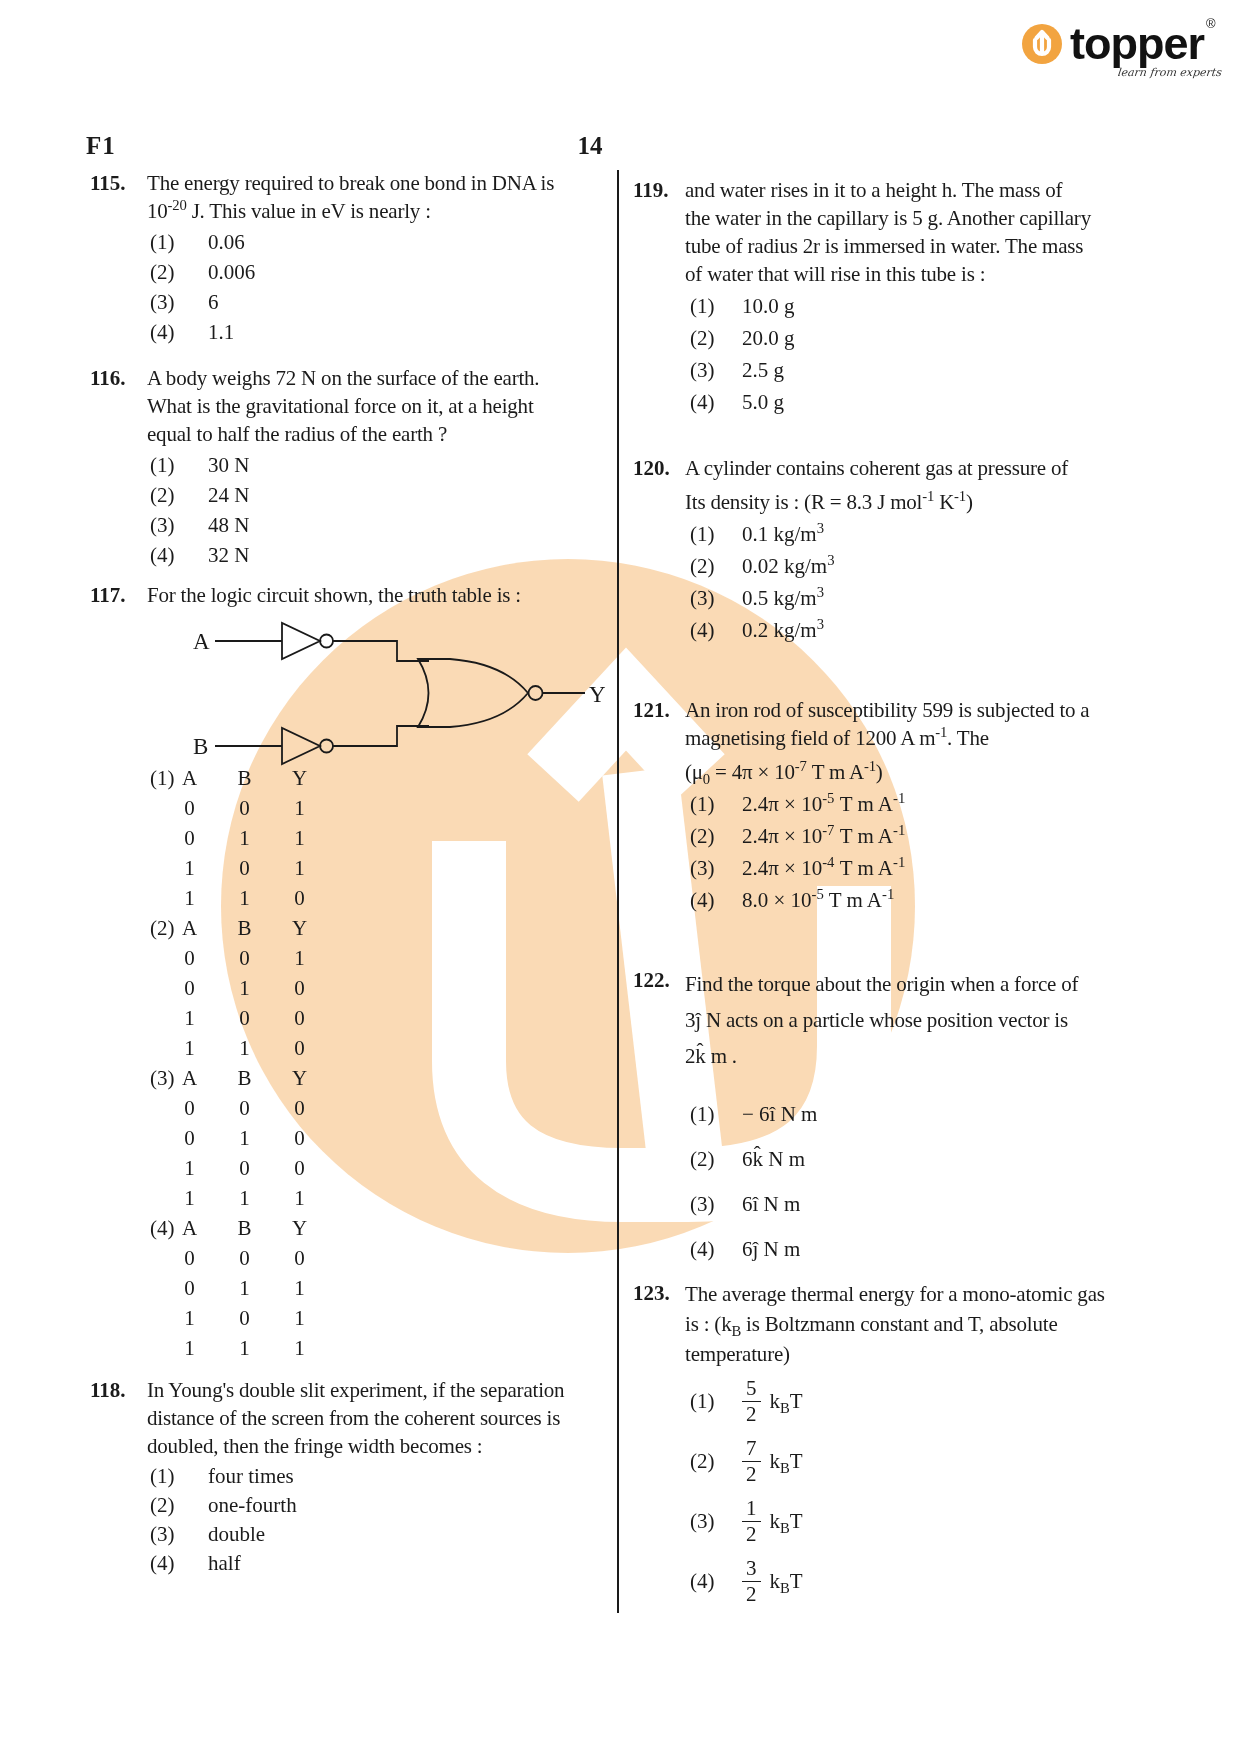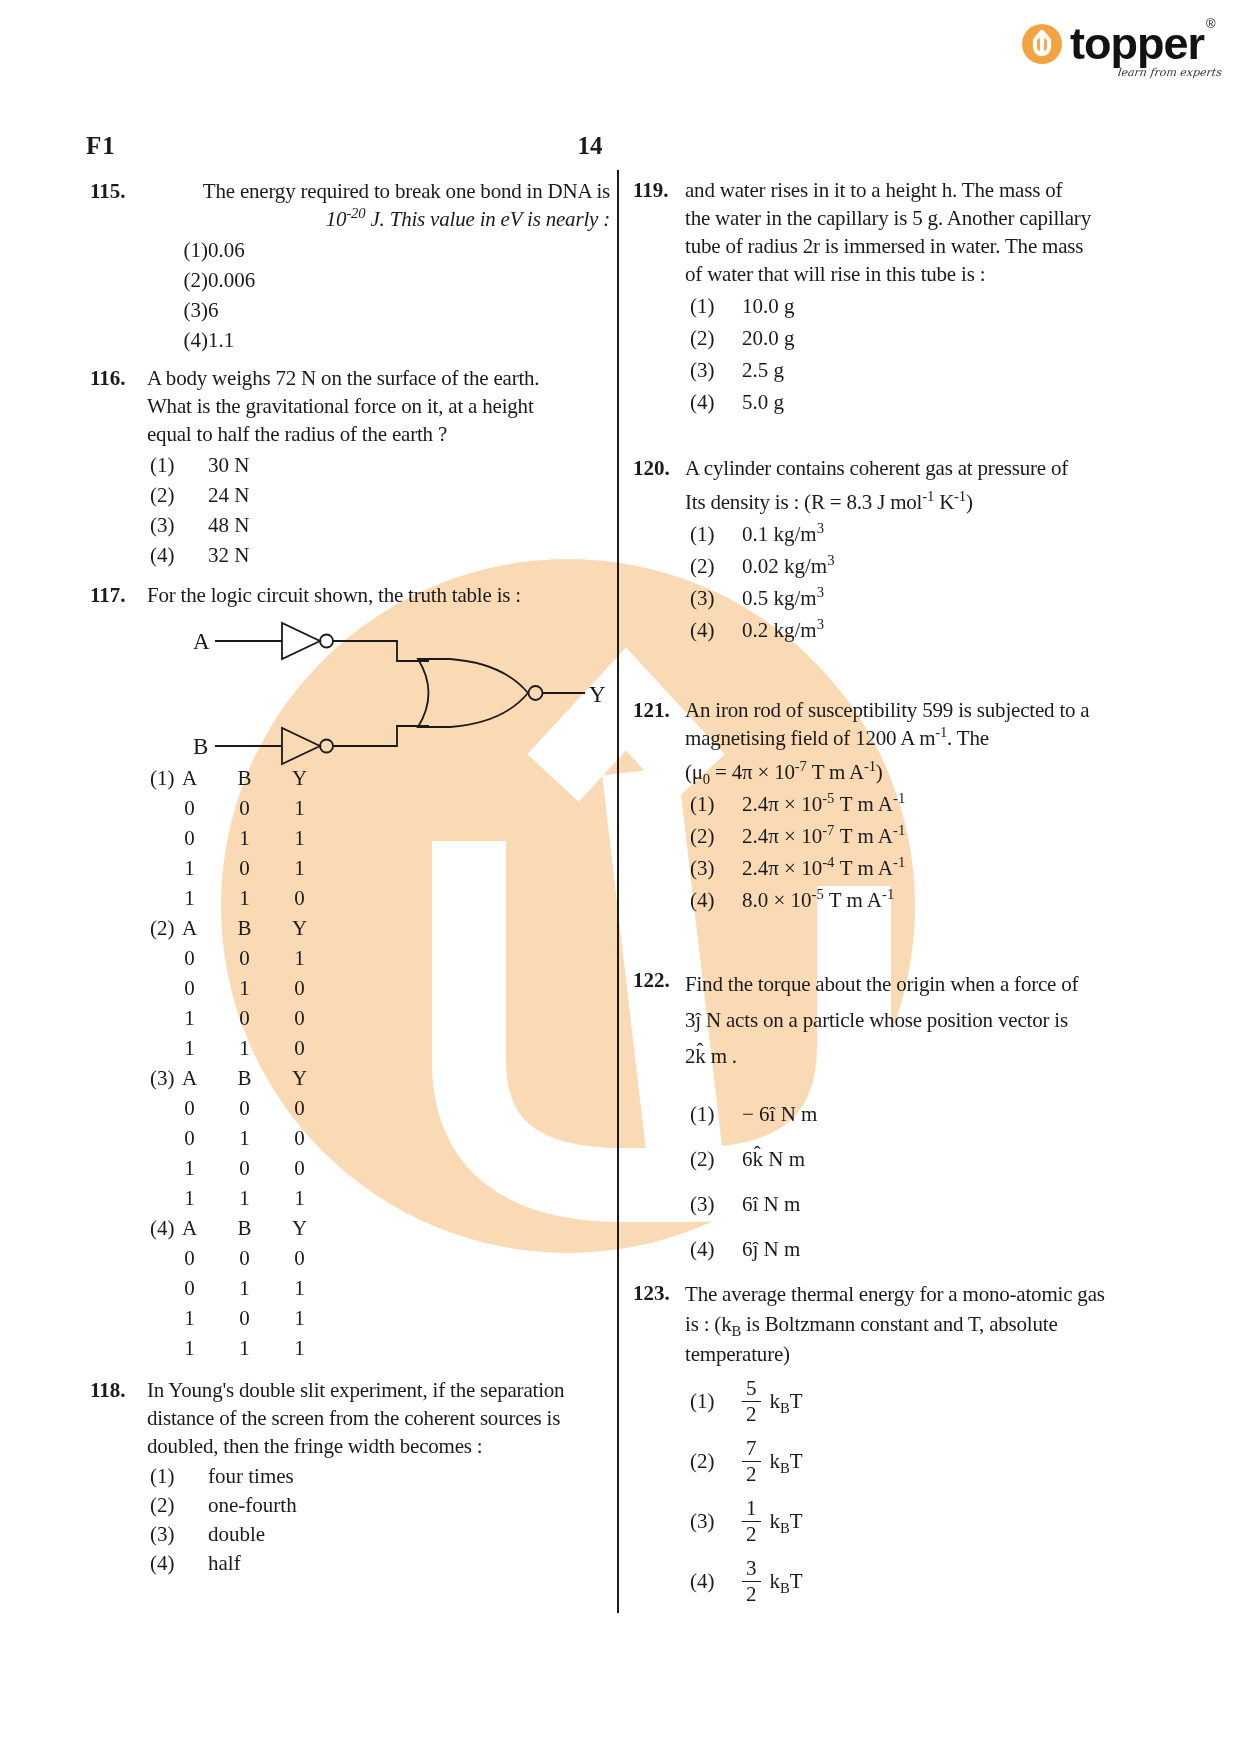--- a/index.html
+++ b/index.html
@@ -73,25 +73,25 @@
     <circle cx="350" cy="350" r="347" fill="#F3A64F" opacity="0.42"></circle>
     <path d="M251,285 V505 Q251,629 404,629 L470,629 Q636,629 636,490 V330" fill="none" stroke="#ffffff" stroke-width="74"></path>
     <path d="M468,610 L422,215" fill="none" stroke="#ffffff" stroke-width="76"></path>
     <path d="M335,222 L408,143 L481,222" fill="none" stroke="#ffffff" stroke-width="70" stroke-linejoin="miter"></path>
   </svg>
 </div>
 
 <div class="divider"></div>
 
 <div class="col col-left" id="col-left">
-    <div class="question" style="top: 177px; text-align: right;">
+    <div class="question" style="top: 169px;">
       <span class="qnum">115.</span>
       <div class="qbody" style="margin-left: 57px;">
         <div class="q-line" style="line-height: 28px;">The energy required to break one bond in DNA is</div>
-        <div class="q-line" style="line-height: 28px; font-style: italic;">10<sup>-20</sup> J.  This value in eV is nearly :</div>
+        <div class="q-line" style="line-height: 28px;">10<sup>-20</sup> J.  This value in eV is nearly :</div>
         <div class="opts">
           <div class="opt" style="height: 30px; line-height: 30px; padding-left: 3px;">
             <span class="opt-label" style="width:58px">(1)</span>
             <span class="opt-val">0.06</span>
           </div>
           <div class="opt" style="height: 30px; line-height: 30px; padding-left: 3px;">
             <span class="opt-label" style="width:58px">(2)</span>
             <span class="opt-val">0.006</span>
           </div>
           <div class="opt" style="height: 30px; line-height: 30px; padding-left: 3px;">

